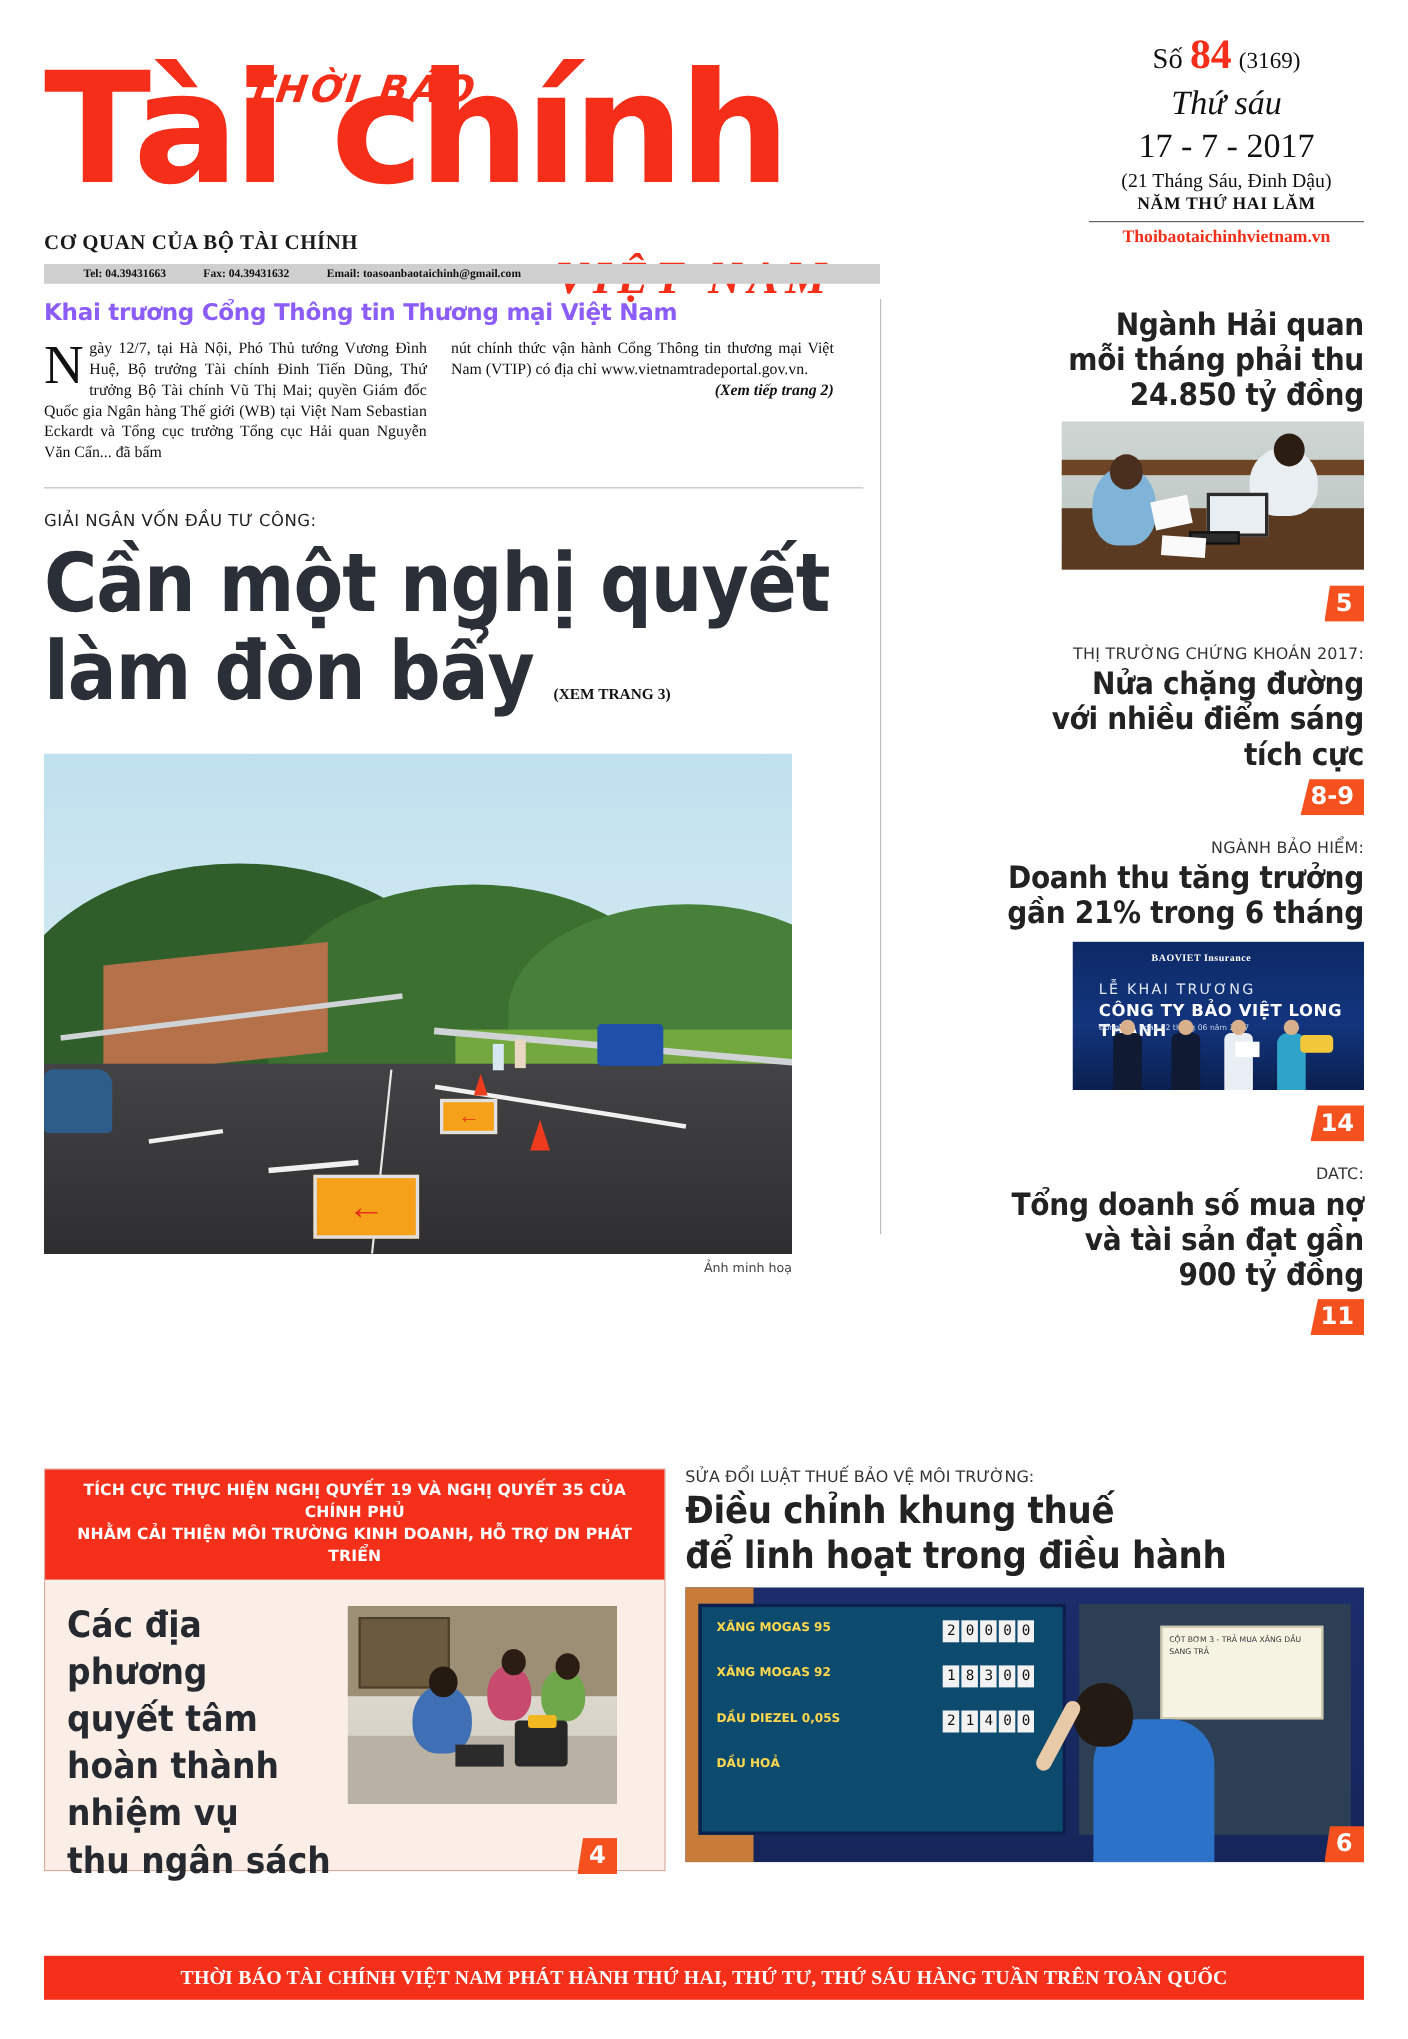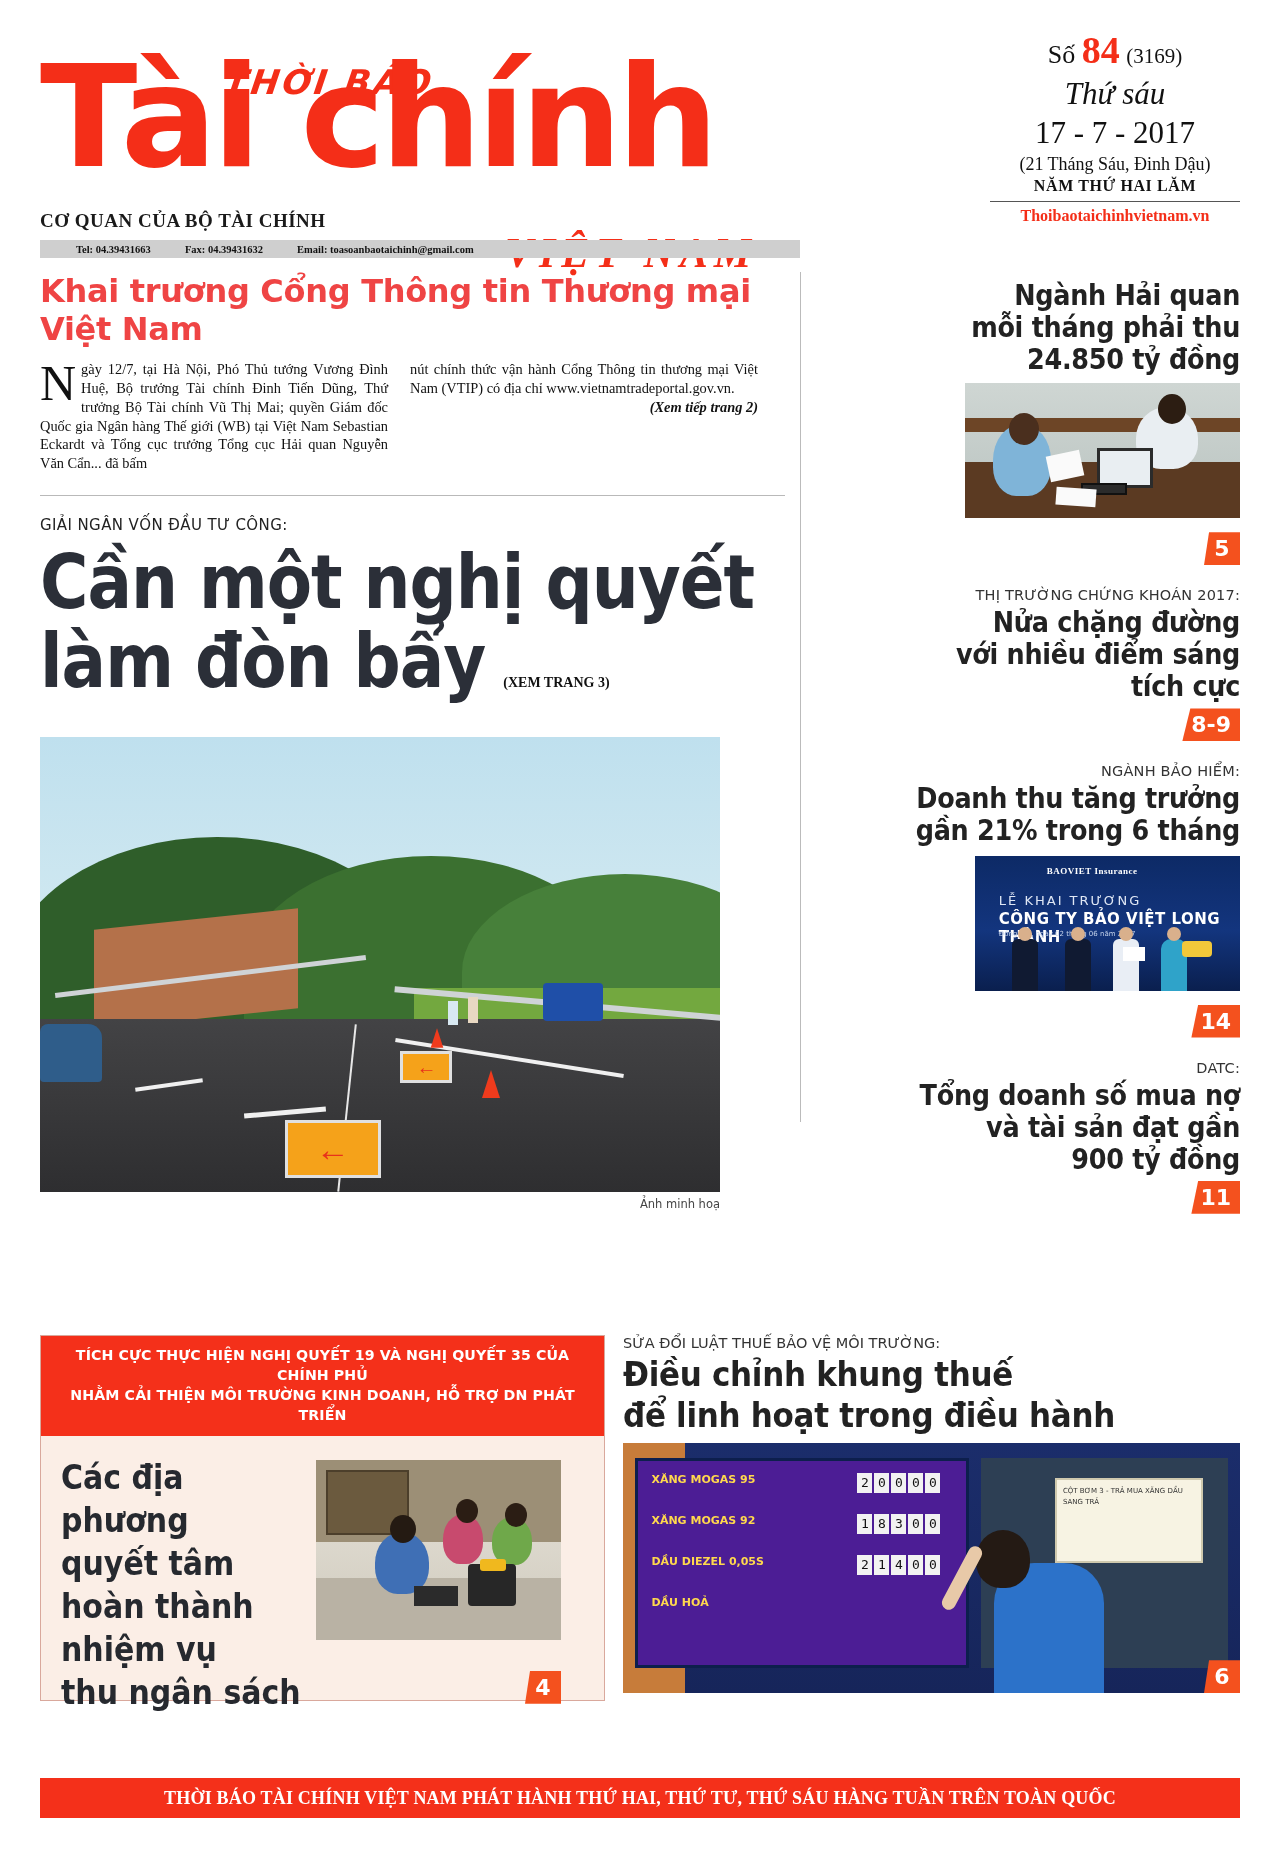--- a/index.html
+++ b/index.html
@@ -114,22 +114,22 @@
     position: absolute;
     left: 760px; top: 0px;
     width: 1px; height: 850px;
     background: #bbb;
   }
 
   
   .lead-title {
     font-family: "DejaVu Sans", sans-serif;
     font-weight: bold;
-    font-size: 32px;
-    color: #ef4444;
+    font-size: 21px;
+    color: #8b5cf6;
     letter-spacing: -0.3px;
     margin-bottom: 12px;
   }
   .lead-body {
     display: flex; gap: 22px;
     font-family: "Liberation Serif", serif;
     font-size: 14.4px;
     line-height: 1.31;
     color: #111;
     text-align: justify;
@@ -334,21 +334,21 @@
 
   .baoviet { background: linear-gradient(#0d2a66, #13357e 55%, #0a1f4e); }
   .bv-logo { position:absolute; left:9%; top:8%; font-family:Liberation Serif, serif; font-size:9px; color:#fff; font-weight:bold; letter-spacing:0.5px;padding-left:48px;}
   .bv-l1 { position:absolute; left:9%; top:28%; font-family:"DejaVu Sans",sans-serif; font-size:13px; color:#dfe7f5; letter-spacing:2px;}
   .bv-l2 { position:absolute; left:9%; top:40%; font-family:"DejaVu Sans",sans-serif; font-size:15px; color:#fff; font-weight:bold; letter-spacing:0.5px;}
   .bv-l3 { position:absolute; left:9%; top:55%; font-family:"DejaVu Sans",sans-serif; font-size:7px; color:#c4d2ea;}
   .suit { position:absolute; bottom:0; width:26px; height:52px; background:#101a32; border-radius:6px 6px 0 0;}
   .suit::before{content:"";position:absolute;left:6px;top:-12px;width:14px;height:14px;border-radius:50%;background:#d9b08c;}
 
   .gasboard { background: linear-gradient(#1b2d6b, #16255a); }
-  .gb-panel { position:absolute; left:2%; top:6%; width:54%; height:84%; background:#4c1d95; border:3px solid #0d1f4d;}
+  .gb-panel { position:absolute; left:2%; top:6%; width:54%; height:84%; background:#0c4a6e; border:3px solid #0d1f4d;}
   .gb-row { position:absolute; left:4%; width:92%; height:15%; }
   .gb-label { position:absolute; left:0; top:0; font-family:"DejaVu Sans",sans-serif; font-weight:bold; font-size:11px; color:#ffd84d; }
   .gb-digits { position:absolute; right:4%; top:0; display:flex; gap:2px;}
   .gb-d { width:15px; height:20px; background:#f2f2f2; color:#111; font-family:"DejaVu Sans Mono",monospace; font-size:13px; text-align:center; line-height:20px;}
   .gb-right { position:absolute; right:2%; top:6%; width:40%; height:84%; background:#2d3f54; }
   .gb-sign { position:absolute; right:6%; top:14%; width:24%; height:34%; background:#f7f3e3; border:2px solid #cfc9ae;}
   .gb-person { position:absolute; right:22%; bottom:0; width:110px; height:130px; background:#2c72c9; border-radius:40px 40px 0 0;}
   .gb-head { position:absolute; right:34%; bottom:105px; width:54px; height:58px; background:#241a14; border-radius:50% 50% 45% 45%;}
   .gb-arm { position:absolute; right:44%; bottom:80px; width:14px; height:70px; background:#e8c9a8; transform: rotate(28deg); border-radius:7px;}
 

